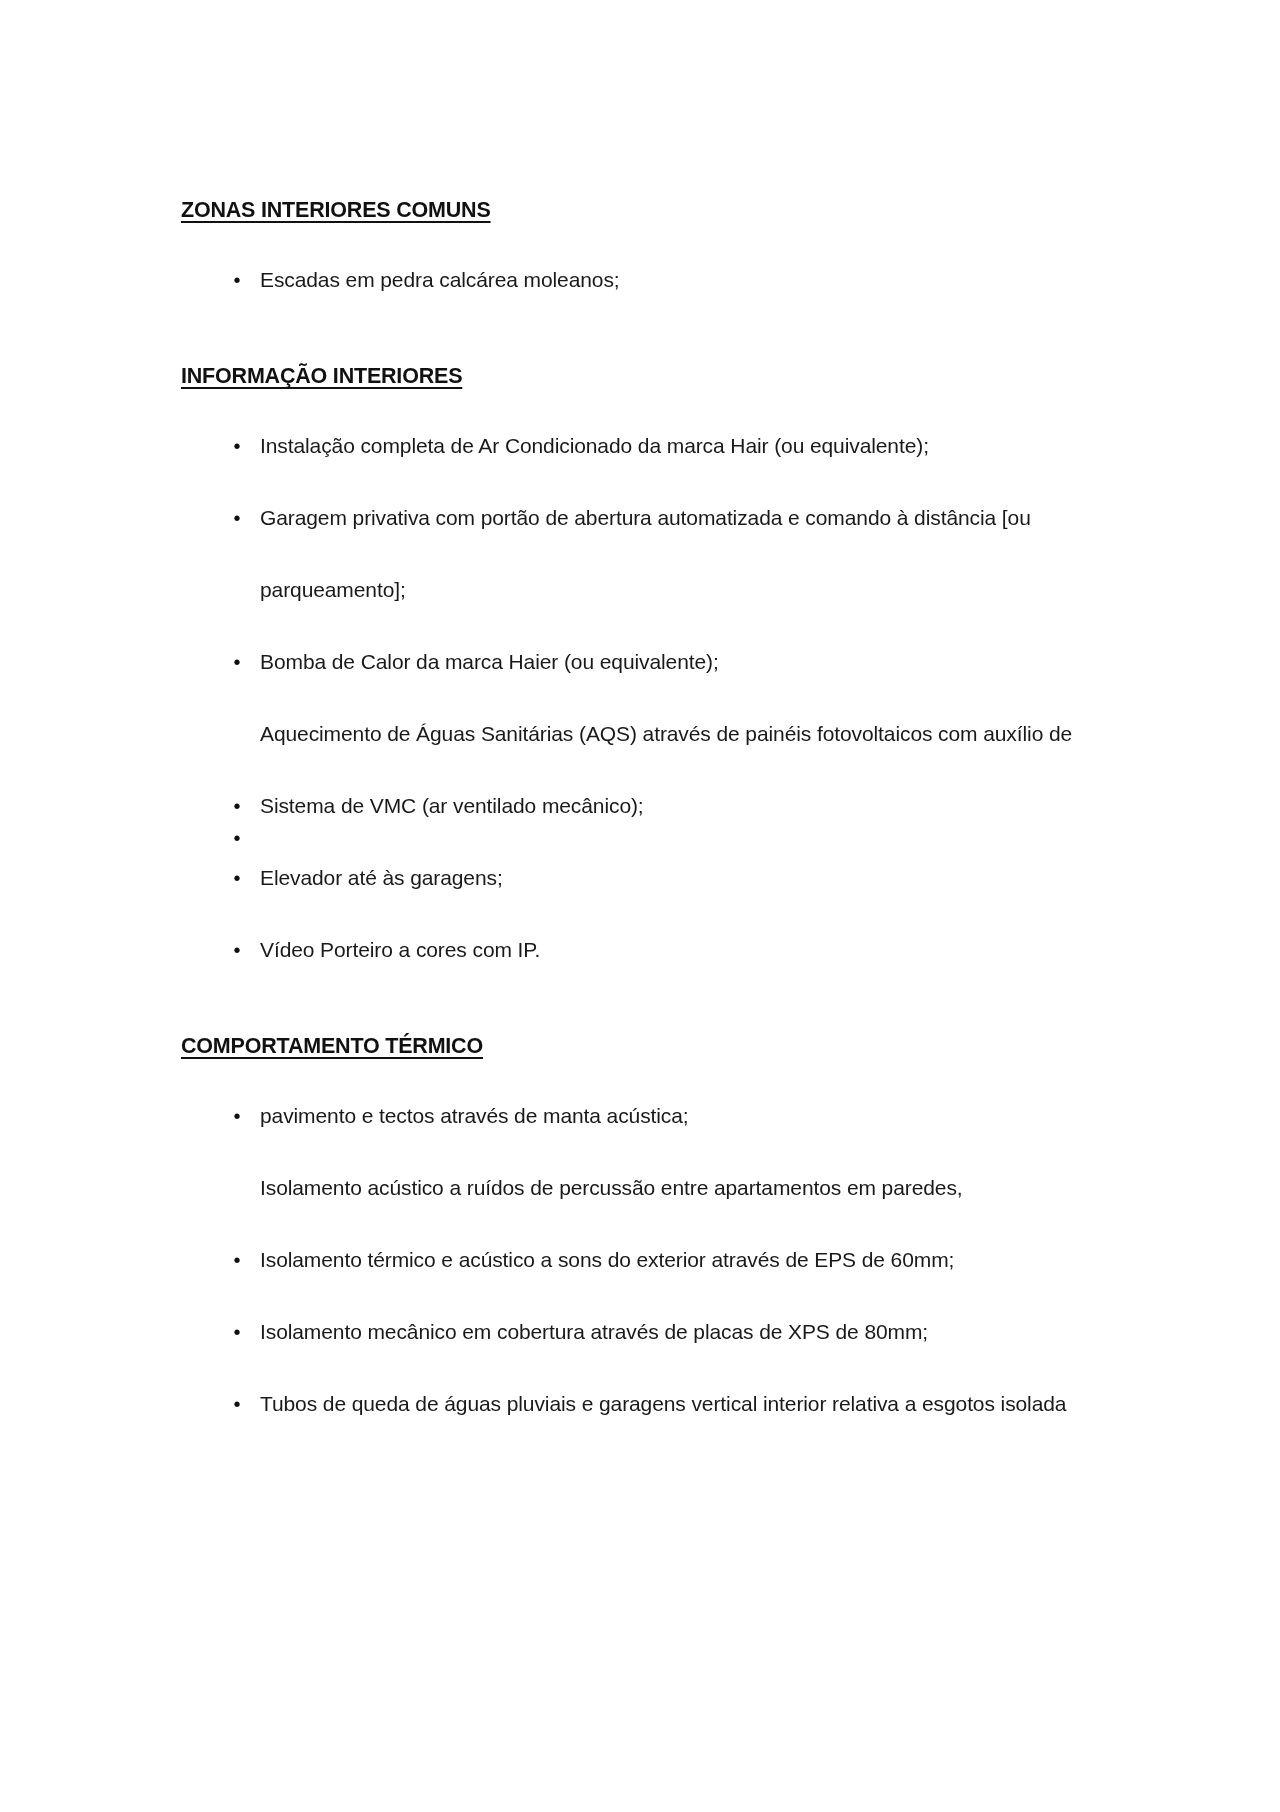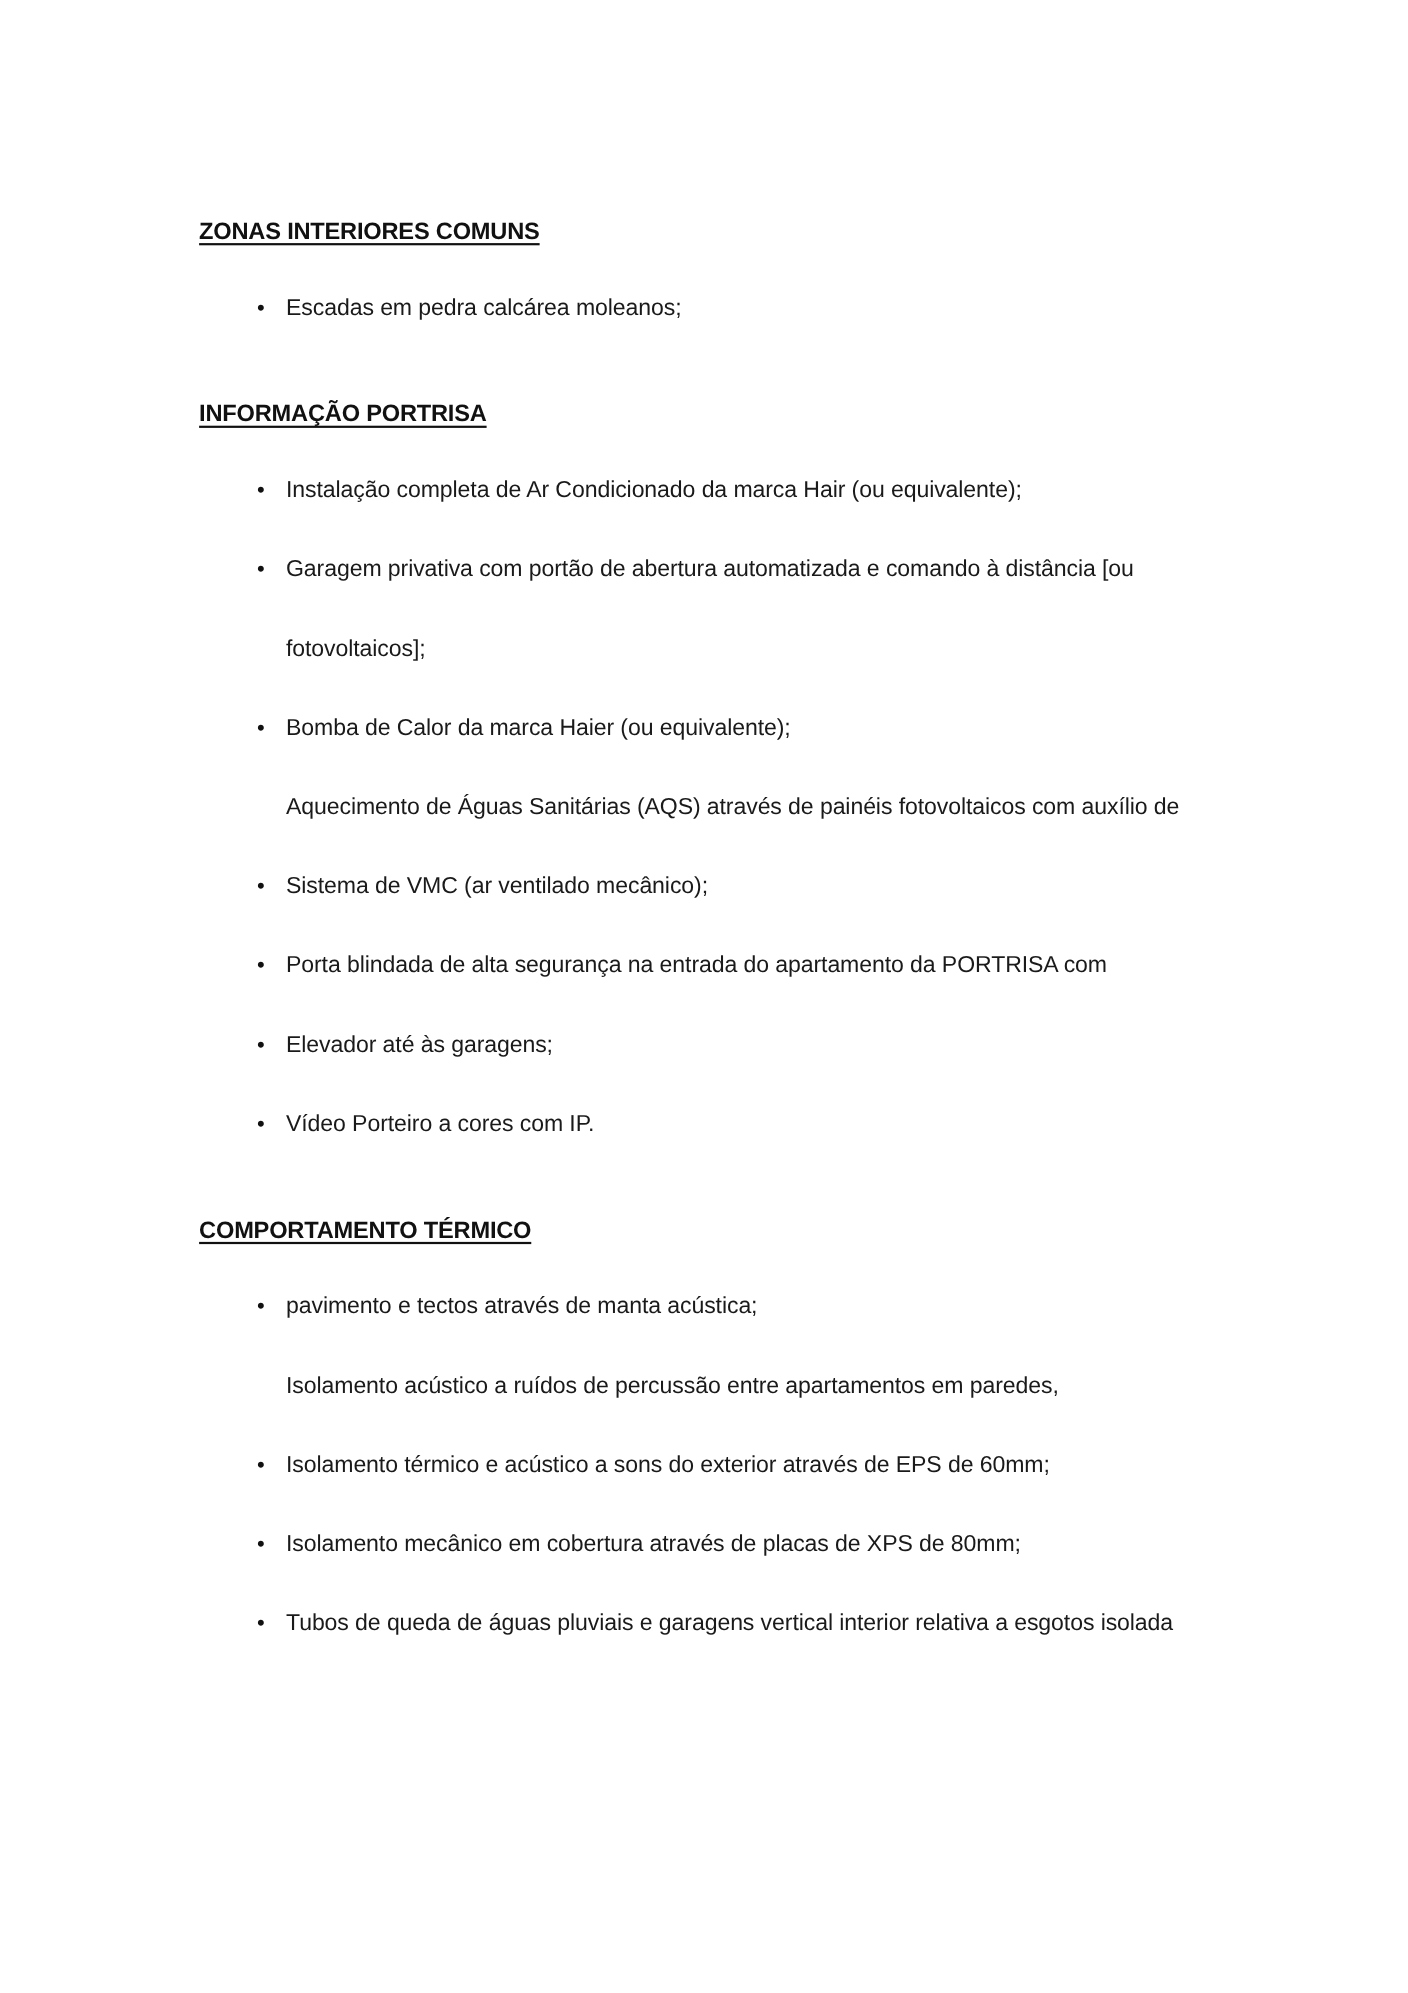--- a/index.html
+++ b/index.html
@@ -64,43 +64,42 @@
     <h2 class="section-heading">ZONAS INTERIORES COMUNS</h2>
     <ul class="bullet-list">
       <li class="list-item">
         <span class="bullet">•</span>
         <span class="line">Escadas em pedra calcárea moleanos;</span>
       </li>
     </ul>
   </section>
 
   <section class="doc-section">
-    <h2 class="section-heading">INFORMAÇÃO PORTRISA</h2>
+    <h2 class="section-heading">INFORMAÇÃO INTERIORES</h2>
     <ul class="bullet-list">
       <li class="list-item">
         <span class="bullet">•</span>
         <span class="line">Instalação completa de Ar Condicionado da marca Hair (ou equivalente);</span>
       </li>
       <li class="list-item">
         <span class="bullet">•</span>
         <span class="line">Garagem privativa com portão de abertura automatizada e comando à distância [ou</span>
-        <span class="line">fotovoltaicos];</span>
+        <span class="line">parqueamento];</span>
       </li>
       <li class="list-item">
         <span class="bullet">•</span>
         <span class="line">Bomba de Calor da marca Haier (ou equivalente);</span>
         <span class="line">Aquecimento de Águas Sanitárias (AQS) através de painéis fotovoltaicos com auxílio de</span>
       </li>
       <li class="list-item">
         <span class="bullet">•</span>
         <span class="line">Sistema de VMC (ar ventilado mecânico);</span>
       </li>
       <li class="list-item">
         <span class="bullet">•</span>
-        <span class="line">Porta blindada de alta segurança na entrada do apartamento da PORTRISA com</span>
       </li>
       <li class="list-item">
         <span class="bullet">•</span>
         <span class="line">Elevador até às garagens;</span>
       </li>
       <li class="list-item">
         <span class="bullet">•</span>
         <span class="line">Vídeo Porteiro a cores com IP.</span>
       </li>
     </ul>

